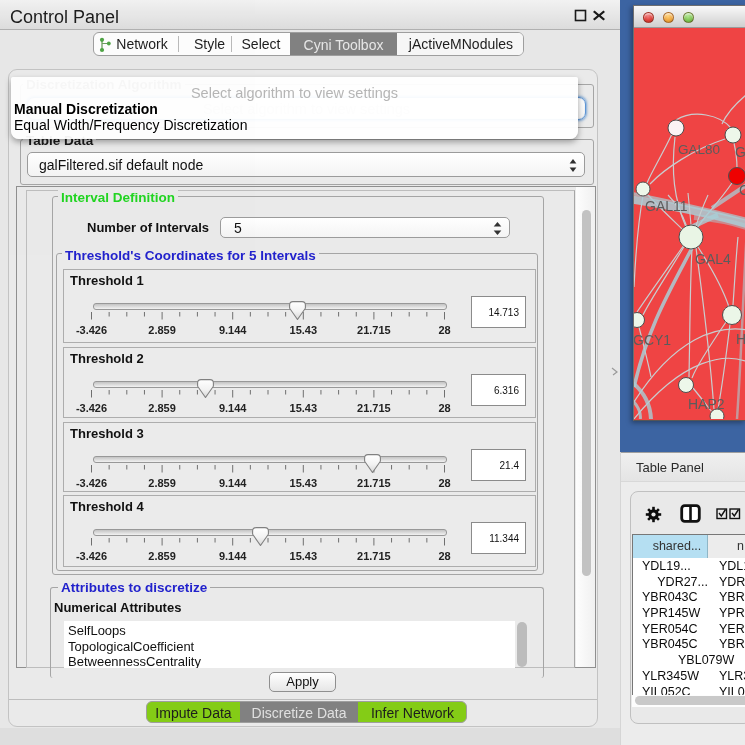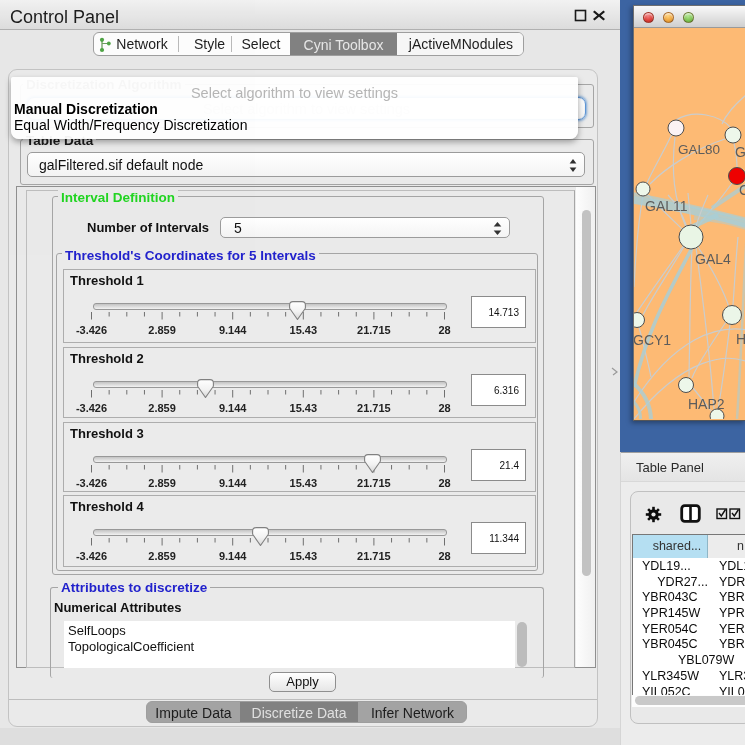--- a/index.html
+++ b/index.html
@@ -34,25 +34,25 @@
      background:linear-gradient(#c3c3c3,#f2f2f2);border:1px solid #989898;border-radius:3px;}
   .vbox{position:absolute;left:407px;top:26px;width:55px;height:32px;background:#fff;
      border:1px solid #8b8b8b;font-size:10px;color:#111;text-align:right;
      line-height:32px;padding-right:6px;box-sizing:border-box;}
   .thumb{position:absolute;top:31px;width:17px;height:19px;}
   .ticklbl{position:absolute;top:54px;font-size:11px;font-weight:bold;color:#222;
      transform:translateX(-50%);}
   
   .li{height:15.5px;font-size:13px;color:#111;padding-left:4px;white-space:nowrap;}
   
-  #btabs{left:146px;top:701px;width:321px;height:22px;background:#a3a3a3;
+  #btabs{left:146px;top:701px;width:321px;height:22px;background:#84cc16;
     border:1px solid #9e9e9e;border-radius:6px;overflow:hidden;box-sizing:border-box;text-align:center;}
   
   #bluearea{left:620px;top:0;width:125px;height:452px;background:#3c64a2;}
-  #netwin{left:633px;top:5px;width:112px;height:414px;background:#fdba74;
+  #netwin{left:633px;top:5px;width:112px;height:414px;background:#ef4444;
      border-left:1px solid #6f6f6f;border-top:1px solid #6f6f6f;border-bottom:1px solid #555;
      box-shadow:-2px 2px 5px rgba(0,0,0,0.35);}
   #nettb{position:absolute;left:0;top:0;width:112px;height:21px;
      background:linear-gradient(#f9f9f9,#cfcfcf);border-bottom:1px solid #9a9a9a;}
   .tl{position:absolute;top:5.5px;width:11px;height:11px;border-radius:50%;box-sizing:border-box;border:1px solid rgba(90,40,20,0.45);box-shadow:inset 0 1.5px 1.5px rgba(255,255,255,0.7);}
   #tablepanel{left:620px;top:452px;width:125px;height:293px;background:#ececec;border-left:1px solid #d5d5d5;}
   #tptitle{position:absolute;left:0;top:0;width:125px;height:28px;
      background:linear-gradient(#f0f0f0,#e4e4e4);border-top:1px solid #9f9f9f;border-bottom:1px solid #d8d8d8;}
   #tpcard{position:absolute;left:9px;top:39px;width:120px;height:231px;background:#e9e9e9;
      border:1px solid #c0c0c0;border-radius:8px;}
@@ -304,20 +304,21 @@
       <div class="vbox">11.344</div>
     </div>
   </div>
 
 <div class="group abs" style="left:50px;top:587px;width:492px;height:90px;border-bottom:none;"></div>
 <div class="legend abs" style="left:58px;top:580px;color:#2222cc;">Attributes to discretize</div>
 <div class="abs" style="left:54px;top:600px;font-size:13px;font-weight:bold;color:#111;">Numerical Attributes</div>
 <div class="abs" style="left:64px;top:621px;width:451px;height:47px;background:#fff;overflow:hidden;padding-top:2px;box-sizing:border-box;">
   <div class="li">SelfLoops</div>
   <div class="li">TopologicalCoefficient</div>
+  <div class="li">BetweennessCentrality</div>
 </div>
 <div class="abs" style="left:515px;top:621px;width:15px;height:46px;background:#ebebeb;"></div>
 <div class="abs" style="left:517px;top:622px;width:10px;height:45px;background:#bcbcbc;border-radius:5px;"></div>
 
 <div class="abs" style="left:269px;top:672px;width:67px;height:20px;background:linear-gradient(#ffffff,#e6e6e6);border:1px solid #8f8f8f;border-radius:5px;box-sizing:border-box;text-align:center;font-size:13px;line-height:18px;color:#111;">Apply</div>
 <div class="abs" style="left:9px;top:699px;width:588px;height:1px;background:#bdbdbd;"></div>
 
 <div class="abs" style="left:0;top:728px;width:620px;height:17px;background:#dedede;"></div>
 <div class="abs" id="btabs">
   <div class="tab" style="left:0;width:93px;">Impute Data</div>

